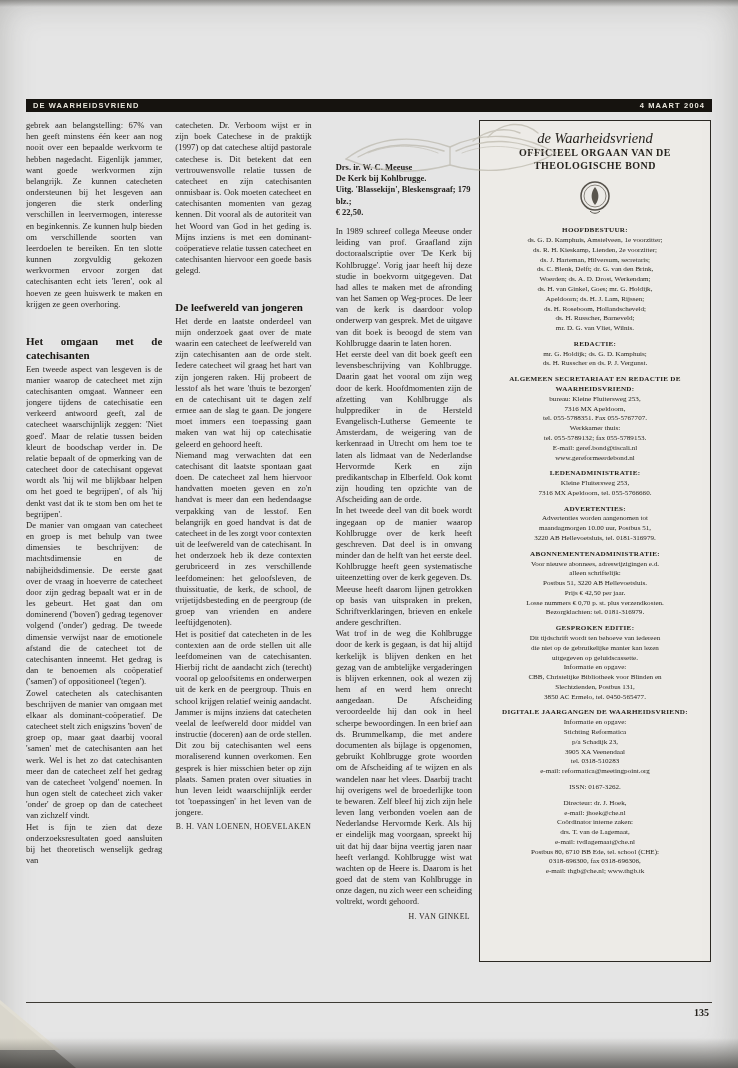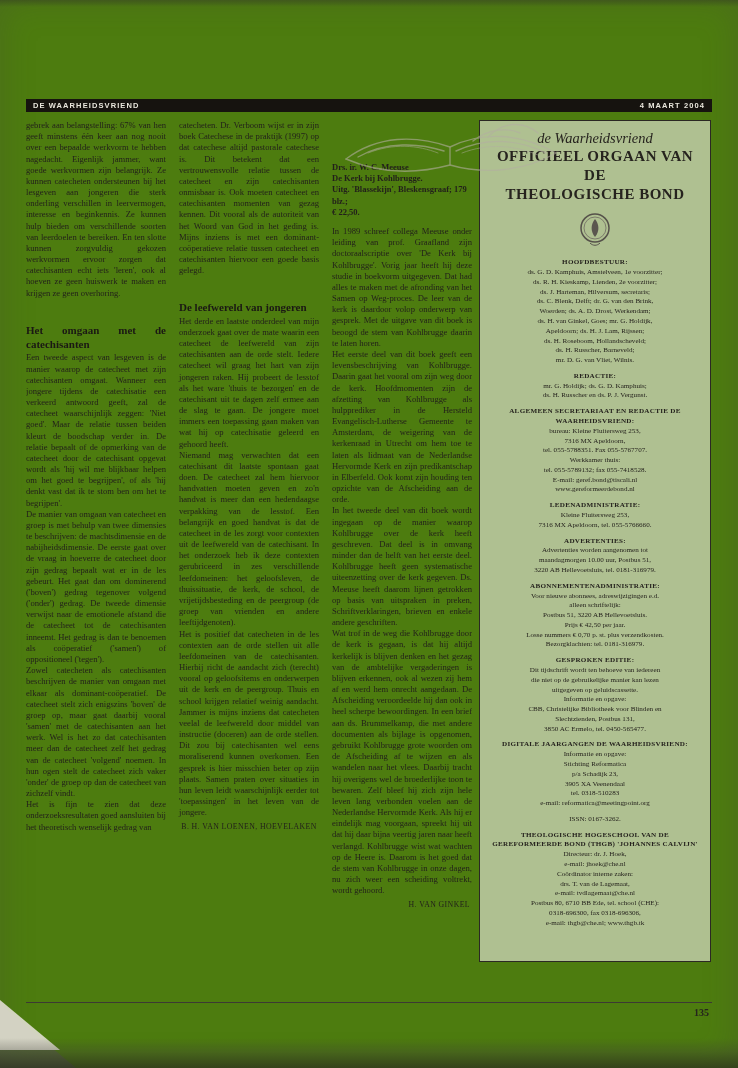--- a/index.html
+++ b/index.html
@@ -1,18 +1,18 @@
 <!DOCTYPE html>
 <html lang="nl"><head>
 <meta charset="utf-8">
 <style>
   html,body{margin:0;padding:0;}
   body{width:738px;height:1068px;position:relative;overflow:hidden;background:#8e8c85;
        font-family:"Liberation Serif","DejaVu Serif",serif;}
-  .page{position:absolute;inset:0;background:#4d7c0f;overflow:hidden;
+  .page{position:absolute;inset:0;background:#e5e5e5;overflow:hidden;
         box-shadow:inset 0 0 34px rgba(70,68,60,.28);}
   .scan-top{position:absolute;top:0;left:0;right:0;height:7px;
         background:linear-gradient(to bottom,rgba(45,43,39,.38),rgba(45,43,39,0));}
   .scan-bottom{position:absolute;left:0;right:0;bottom:0;height:30px;
         background:linear-gradient(to bottom,rgba(60,58,52,0),rgba(60,58,52,.3) 45%,rgba(38,36,32,.6));}
   .corner-under{position:absolute;left:0;bottom:0;width:0;height:0;
         border-bottom:64px solid rgba(90,88,82,.55);border-right:76px solid transparent;}
   .dog-ear{position:absolute;left:0;bottom:18px;width:0;height:0;
         border-bottom:50px solid rgba(225,222,211,.9);border-right:60px solid transparent;}
 
@@ -20,31 +20,31 @@
         color:#e9e6dc;display:flex;justify-content:space-between;align-items:center;padding:0 7px;
         font-family:"Liberation Sans",sans-serif;font-size:7.5px;font-weight:bold;letter-spacing:1.1px;}
 
   .book-sketch{position:absolute;left:338px;top:101px;width:228px;height:94px;opacity:.6;z-index:3;pointer-events:none;}
 
   .columns{position:absolute;left:26px;top:120px;width:446px;height:878px;display:flex;gap:13px;
         overflow:hidden;z-index:2;}
   .col{width:140px;font-size:8.6px;line-height:1.3;text-align:justify;color:#221f1b;hyphens:auto;}
   .col p{margin:0;}
   .subhead{font-size:11px;margin:24px 0 1px 0;color:#1b1814;}
-  .col3{padding-top:42px;box-sizing:border-box;}
+  .col3{padding-top:42px;box-sizing:border-box;margin-left:11px;}
   .review-head{font-weight:bold;font-size:8.5px;line-height:1.32;text-align:left;margin-bottom:8px;}
   .byline{font-weight:normal;font-size:7.8px;letter-spacing:.4px;margin-top:4px;}
   .byline.center{text-align:center;}
   .byline.right{text-align:right;padding-right:2px;}
 
   .colofon{position:absolute;left:479px;top:120px;width:232px;height:842px;box-sizing:border-box;
         border:1px solid #2b2823;background:rgba(241,239,232,.6);padding:9px 9px;text-align:center;
         color:#26231e;font-size:7.1px;line-height:1.38;overflow:hidden;z-index:2;}
   .colofon-title{font-style:italic;font-size:14.5px;line-height:1.1;margin-top:1px;}
-  .colofon-subtitle{font-weight:bold;font-size:15px;letter-spacing:.5px;line-height:1.28;}
+  .colofon-subtitle{font-weight:bold;font-size:10px;letter-spacing:.5px;line-height:1.28;}
   .colofon-logo{margin:6px 0 2px;}
   .colofon-section{margin-top:6px;}
   .colofon-heading{font-weight:bold;letter-spacing:.3px;}
 
   .footer-rule{position:absolute;left:26px;right:26px;top:1002px;height:1px;background:#3c3933;}
   .page-number{position:absolute;right:29px;top:1007px;font-weight:bold;font-size:10px;color:#26231e;}
 </style>
 </head>
 <body>
 
@@ -138,21 +138,21 @@
           <div class="colofon-heading">REDACTIE:</div>
           <div class="colofon-line">mr. G. Holdijk; ds. G. D. Kamphuis;</div>
           <div class="colofon-line">ds. H. Russcher en ds. P. J. Vergunst.</div>
         </div>
         <div class="colofon-section">
           <div class="colofon-heading">ALGEMEEN SECRETARIAAT EN REDACTIE DE WAARHEIDSVRIEND:</div>
           <div class="colofon-line">bureau: Kleine Fluitersweg 253,</div>
           <div class="colofon-line">7316 MX Apeldoorn,</div>
           <div class="colofon-line">tel. 055-5788351. Fax 055-5767707.</div>
           <div class="colofon-line">Werkkamer thuis:</div>
-          <div class="colofon-line">tel. 055-5789132; fax 055-7418528.</div>
+          <div class="colofon-line">tel. 055-5789132; fax 055-5789153.</div>
           <div class="colofon-line">E-mail: geref.bond@tiscali.nl</div>
           <div class="colofon-line">www.gereformeerdebond.nl</div>
         </div>
         <div class="colofon-section">
           <div class="colofon-heading">LEDENADMINISTRATIE:</div>
           <div class="colofon-line">Kleine Fluitersweg 253,</div>
           <div class="colofon-line">7316 MX Apeldoorn, tel. 055-5766660.</div>
         </div>
         <div class="colofon-section">
           <div class="colofon-heading">ADVERTENTIES:</div>
@@ -185,21 +185,20 @@
           <div class="colofon-line">Stichting Reformatica</div>
           <div class="colofon-line">p/a Schadijk 23,</div>
           <div class="colofon-line">3905 XA Veenendaal</div>
           <div class="colofon-line">tel. 0318-510283</div>
           <div class="colofon-line">e-mail: reformatica@meetingpoint.org</div>
         </div>
         <div class="colofon-section">
           <div class="colofon-line">ISSN: 0167-3262.</div>
         </div>
         <div class="colofon-section">
-          <div class="colofon-heading">THEOLOGISCHE HOGESCHOOL VAN DE GEREFORMEERDE BOND (THGB) 'JOHANNES CALVIJN'</div>
           <div class="colofon-line">Directeur: dr. J. Hoek,</div>
           <div class="colofon-line">e-mail: jhoek@che.nl</div>
           <div class="colofon-line">Coördinator interne zaken:</div>
           <div class="colofon-line">drs. T. van de Lagemaat,</div>
           <div class="colofon-line">e-mail: tvdlagemaat@che.nl</div>
           <div class="colofon-line">Postbus 80, 6710 BB Ede, tel. school (CHE):</div>
           <div class="colofon-line">0318-696300, fax 0318-696306,</div>
           <div class="colofon-line">e-mail: thgb@che.nl; www.thgb.tk</div>
         </div>
       </div>

